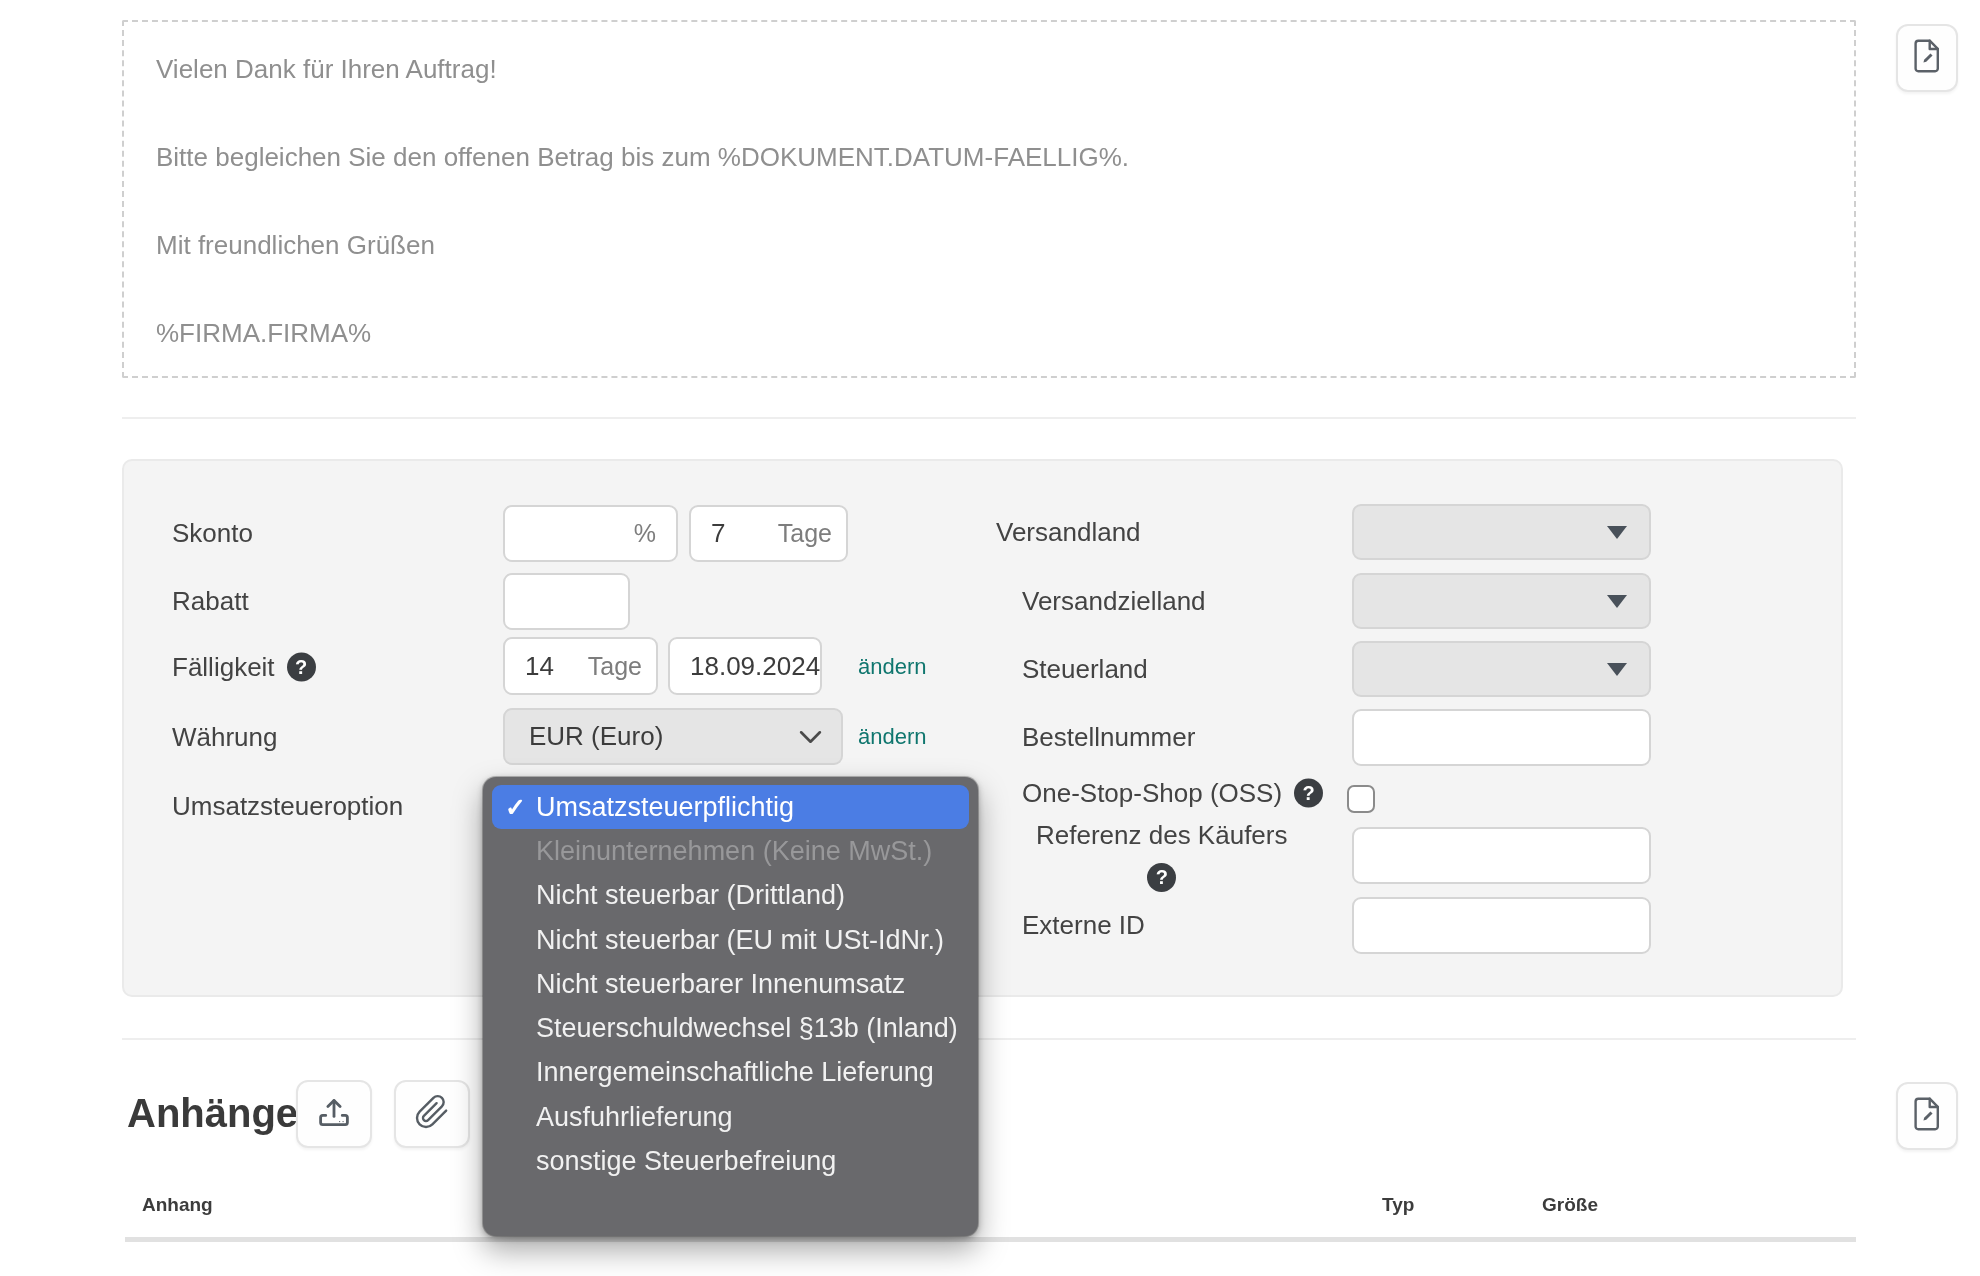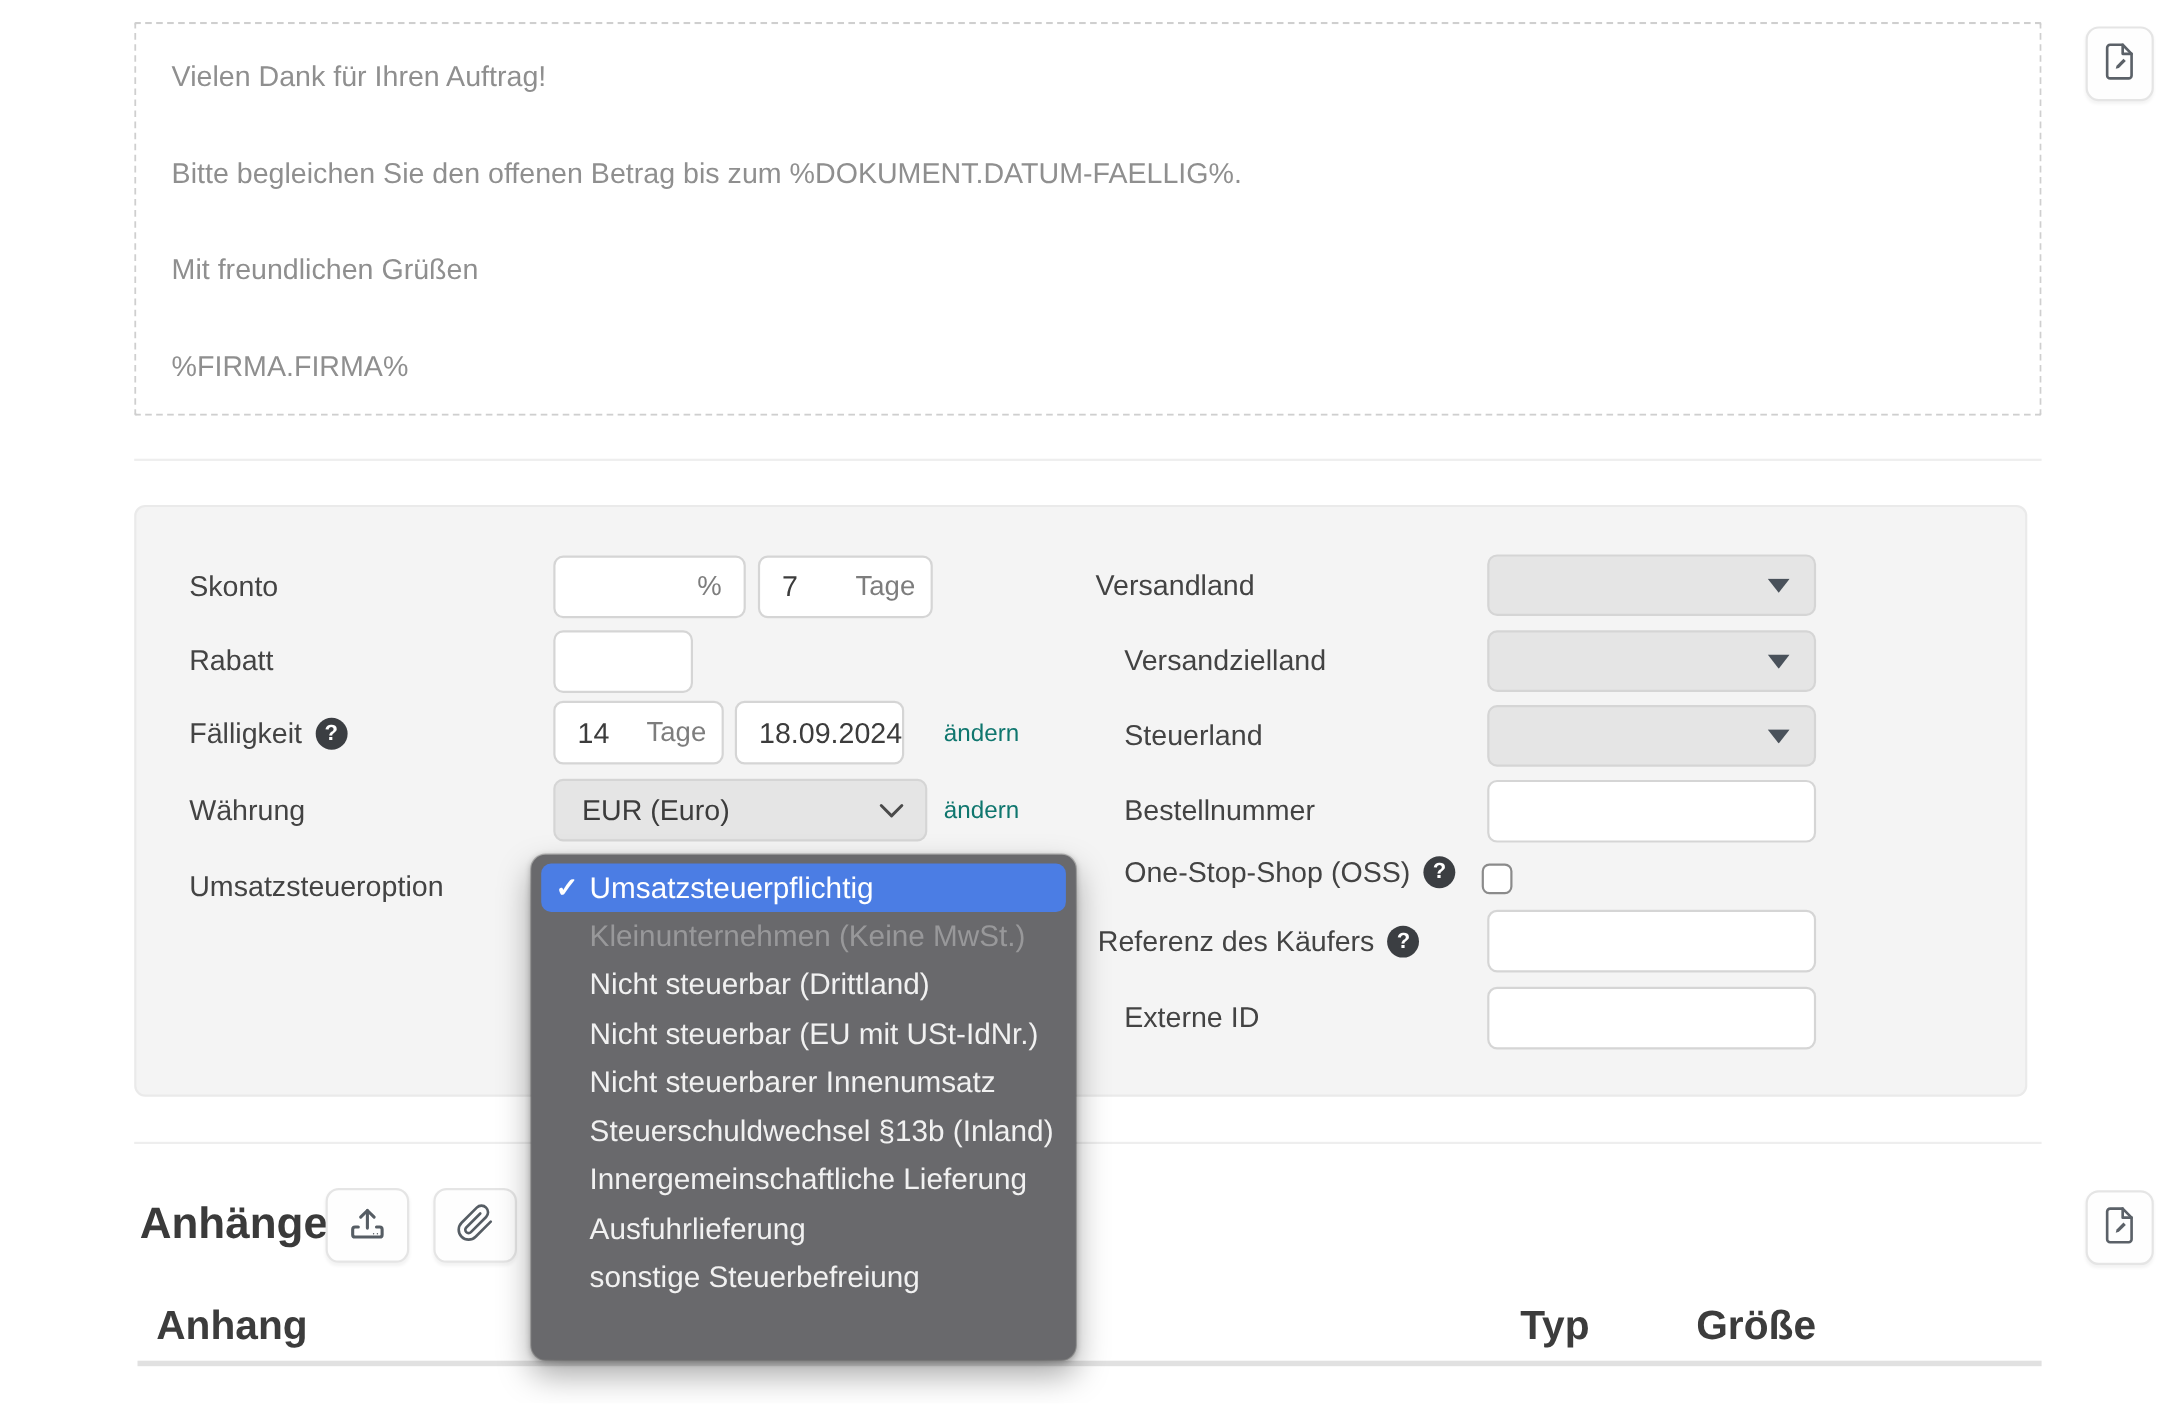--- a/index.html
+++ b/index.html
@@ -93,21 +93,21 @@
   .dd-item.disabled { color: #98989a; }
   .dd-check { position: absolute; left: 13px; top: 50%; transform: translateY(-50%); font-size: 25px; font-weight: 600; }
 
   
   #attach-title {
     position: absolute; left: 127px; top: 1113px; transform: translateY(-50%);
     font-size: 40px; font-weight: 700; color: #3a3a3a;
   }
   .th {
     position: absolute; transform: translateY(-50%); top: 1205px;
-    font-size: 37px; font-weight: 700; color: #3c3c3c;
+    font-size: 19px; font-weight: 700; color: #3c3c3c;
   }
   #th-anhang { left: 142px; }
   #th-typ { left: 1382px; }
   #th-groesse { left: 1542px; }
 </style>
 </head>
 <body>
 
 <div id="app">
 
@@ -223,21 +223,21 @@
   <div class="field" style="left:1352px; top:709px; width:299px; height:57px;">
     <input value="" style="">
   </div>
 
   <div class="flabel" style="left:1022px; top:793px;">
     <span>One-Stop-Shop (OSS)</span>
     <span class="help-icon">?</span>
   </div>
   <input type="checkbox" id="oss-checkbox" style="">
 
-  <div class="flabel" style="left:998px; top:856px;">
+  <div class="flabel" style="left:1036px; top:856px;flex-direction:column;">
     <span>Referenz des Käufers</span>
     <span class="help-icon">?</span>
   </div>
   <div class="field" style="left:1352px; top:827px; width:299px; height:57px;">
     <input value="" style="">
   </div>
 
   <div class="flabel" style="left:1022px; top:925px;">
     <span>Externe ID</span>
   </div>

